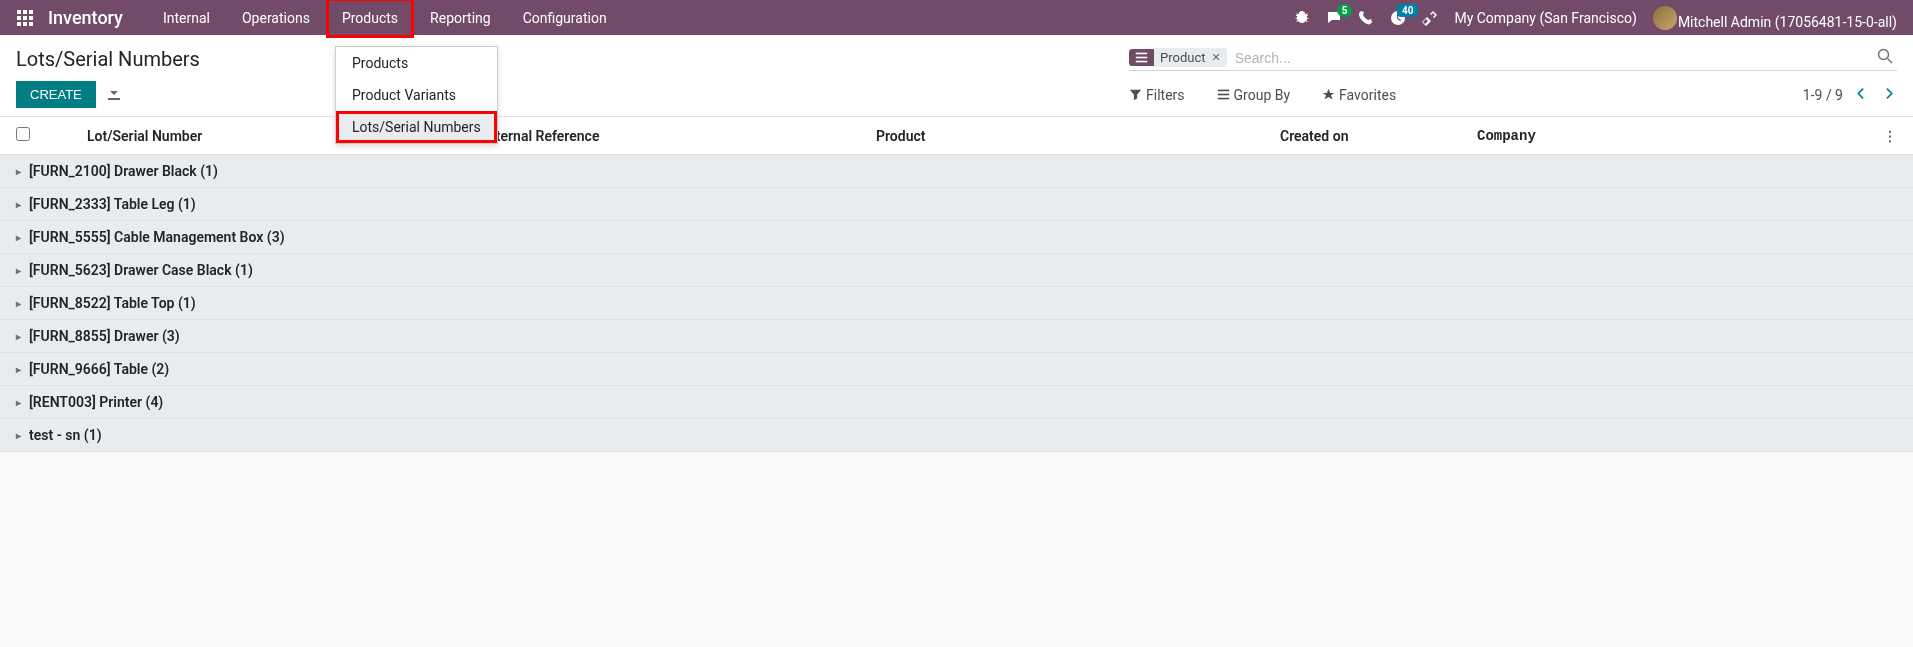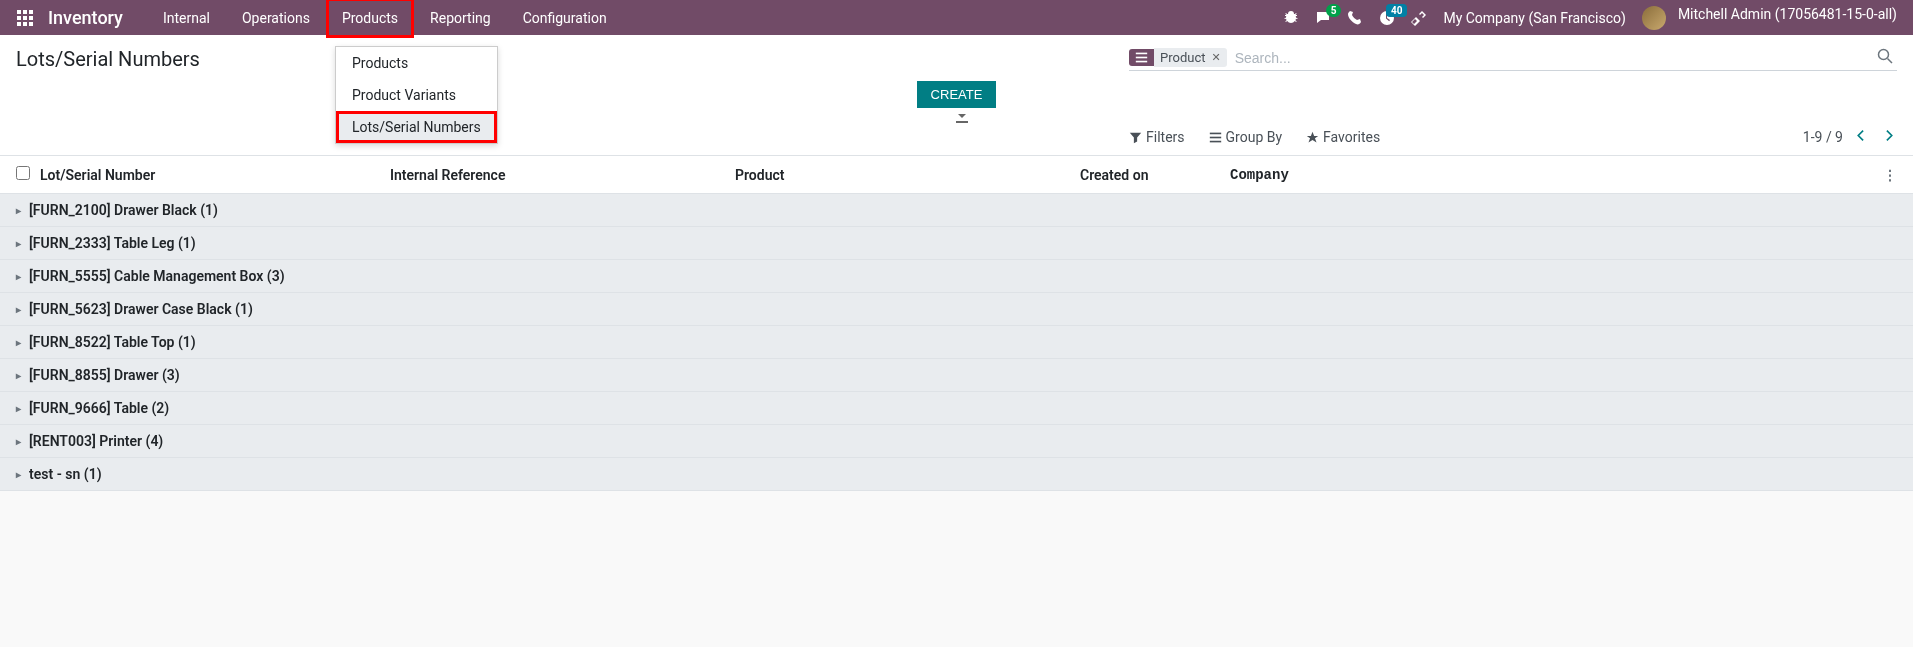--- a/index.html
+++ b/index.html
@@ -10,56 +10,56 @@
 .apps-icon { width: 18px; height: 18px; margin-right: 14px; display: inline-flex; align-items: center; justify-content: center; cursor: pointer; }
 .brand { font-size: 18px; font-weight: 500; margin-right: 24px; }
 .nav-items { display: flex; gap: 0; }
 .nav-item { padding: 12px 16px; cursor: pointer; font-size: 14px; color: #fff; position: relative; }
 .nav-item.highlighted { outline: 3px solid #ff0000; outline-offset: -3px; }
 .nav-right { margin-left: auto; display: flex; align-items: center; gap: 16px; }
 .nav-icon { cursor: pointer; display: inline-flex; align-items: center; position: relative; }
 .badge-green { background: #00a04a; color: #fff; font-size: 10px; font-weight: bold; border-radius: 9px; padding: 1px 5px; position: absolute; top: -6px; right: -10px; }
 .badge-blue { background: #0180a5; color: #fff; font-size: 10px; font-weight: bold; border-radius: 4px; padding: 1px 5px; position: absolute; top: -6px; right: -12px; }
 .company-name { font-size: 14px; cursor: pointer; }
-.user-area { display: flex; align-items: flex-start; gap: 12px; cursor: pointer; }
+.user-area { display: flex; align-items: flex-end; gap: 1px; cursor: pointer; }
 .avatar { width: 24px; height: 24px; border-radius: 50%; background: linear-gradient(135deg, #8a6d3b, #c9a96e); display: inline-block; }
 
 
 .dropdown { position: absolute; top: 46px; left: 335px; background: #fff; border: 1px solid #ccc; box-shadow: 0 2px 6px rgba(0,0,0,0.15); min-width: 160px; z-index: 100; }
 .dropdown-item { padding: 8px 16px; cursor: pointer; font-size: 14px; color: #212529; }
 .dropdown-item.hover { background: #e9ecef; outline: 3px solid #ff0000; outline-offset: -3px; }
 
 
 .control-panel { background: #fff; border-bottom: 1px solid #dee2e6; padding: 12px 16px 8px; }
 .cp-row1 { display: flex; align-items: center; margin-bottom: 10px; }
 .page-title { font-size: 20px; color: #212529; font-weight: 400; flex: 0 0 auto; }
 .search-area { margin-left: auto; width: 768px; display: flex; align-items: center; border-bottom: 1px solid #ced4da; padding-bottom: 2px; }
 .search-facet { background: #714B67; color: #fff; border-radius: 3px 0 0 3px; padding: 2px 6px; font-size: 12px; display: inline-flex; align-items: center; }
 .search-facet-value { background: #e9ecef; color: #495057; padding: 2px 6px; font-size: 13px; display: inline-flex; align-items: center; gap: 6px; border-radius: 0 3px 3px 0; }
 .search-facet-value .facet-x { cursor: pointer; font-size: 11px; color:#666; }
 .search-input { border: none; outline: none; flex: 1; padding: 2px 8px; font-size: 14px; }
 .search-input::placeholder { color: #adb5bd; }
 .search-btn { cursor: pointer; padding: 0 4px; color: #6c757d; }
 
-.cp-row2 { display: flex; align-items: center; flex-direction: column; }
+.cp-row2 { display: flex; align-items: center; }
 .create-btn { background: #017e84; color: #fff; border: none; padding: 6px 14px; font-size: 13px; font-weight: 500; cursor: pointer; text-transform: uppercase; }
 .import-btn { margin-left: 10px; cursor: pointer; color: #666; }
-.filter-bar { margin-left: auto; width: 768px; display: flex; align-items: center; gap: 24px; }
+.filter-bar { margin-left: auto; width: 768px; display: flex; align-items: center; gap: 32px; }
 .filter-item { display: inline-flex; align-items: center; gap: 4px; cursor: pointer; font-size: 14px; color: #495057; }
 .pager { margin-left: auto; display: flex; align-items: center; gap: 10px; font-size: 14px; color: #495057; text-align: right; }
 .pager-arrow { cursor: pointer; color: #017e84; padding: 2px; }
 
 
 .table-wrap { background: #fff; }
-.table-header { display: flex; align-items: center; padding: 10px 16px; border-bottom: 1px solid #dee2e6; font-weight: 600; font-size: 14px; }
+.table-header { display: flex; align-items: center; padding: 10px 16px; border-bottom: 1px solid #dee2e6; font-weight: 600; font-size: 14px; gap: 47px; }
 .col-check { width: 24px; }
 .col-lot { flex: 0 0 350px; }
 .col-ref { flex: 0 0 345px; }
 .col-product { flex: 0 0 345px; }
-.col-created { flex: 0 0 150px; }
+.col-created { flex: 0 0 150px; margin-left: 12px; }
 .col-company { flex: 1; font-family: Liberation Mono, monospace; }
 .col-menu { width: 20px; text-align: right; cursor: pointer; color: #6c757d; }
 input[type=checkbox] { width: 14px; height: 14px; cursor: pointer; }
 
 .group-rows { background: #e9ecef; }
 .group-row { display: flex; align-items: center; padding: 8px 16px; border-bottom: 1px solid #dee2e6; font-size: 14px; font-weight: 600; color: #212529; cursor: pointer; }
 .group-arrow { margin-right: 8px; color: #6c757d; font-size: 10px; }
 
 .svg-icon { width: 16px; height: 16px; fill: currentColor; }
 .svg-icon-sm { width: 13px; height: 13px; fill: currentColor; }

